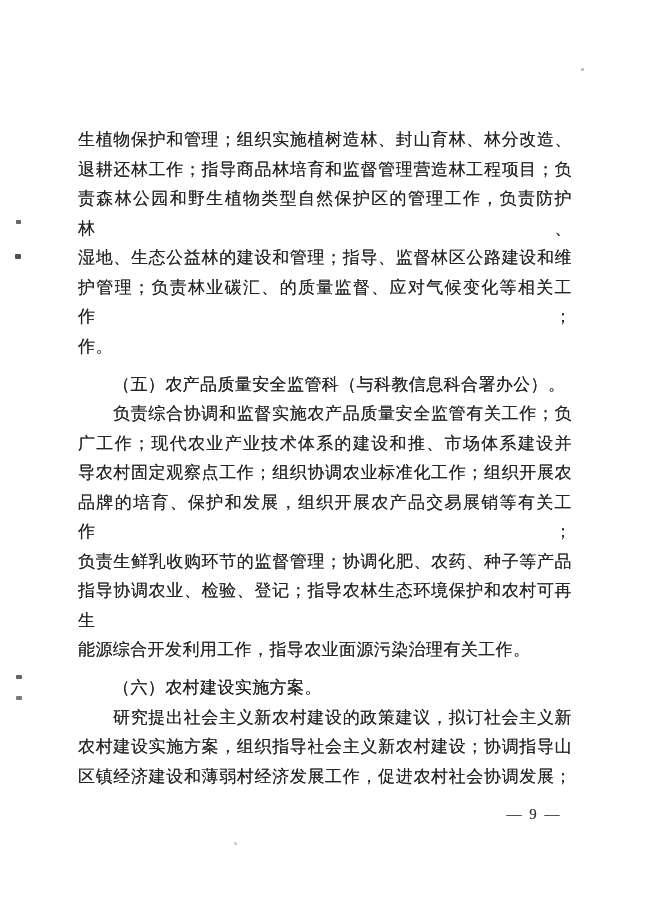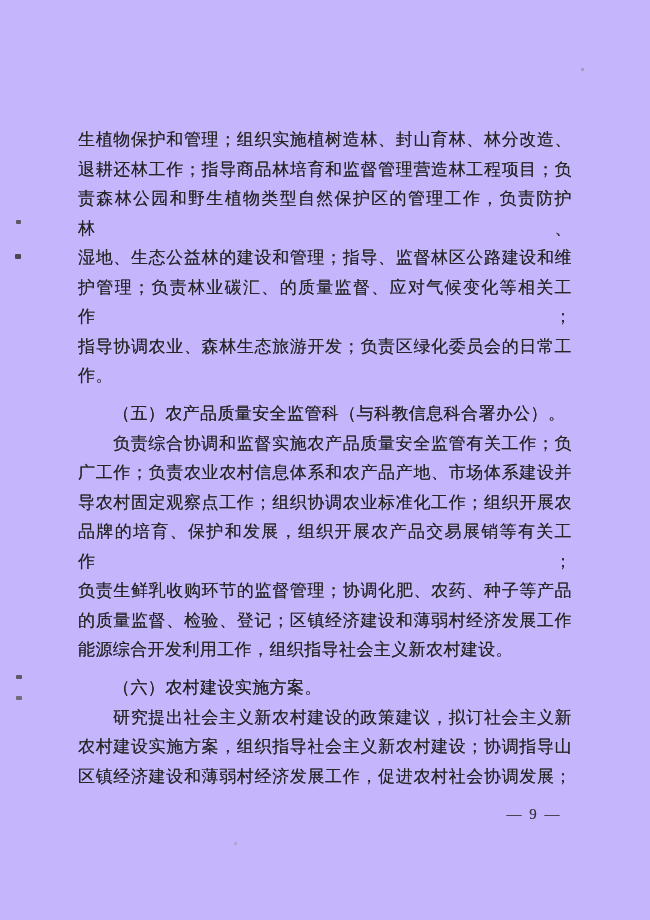--- a/index.html
+++ b/index.html
@@ -5,21 +5,21 @@
   html, body {
     margin: 0;
     padding: 0;
     background: #e8e8e6;
   }
   .page {
     position: relative;
     width: 650px;
     height: 920px;
     margin: 0 auto;
-    background: #c4b5fd;
+    background: #ffffff;
     overflow: hidden;
     font-family: "Liberation Serif", "DejaVu Serif", serif;
     color: #262626;
   }
   .content {
     position: absolute;
     left: 78px;
     top: 125px;
     width: 494px;
   }
@@ -75,34 +75,33 @@
 <div class="page">
 
   <div class="content">
 
     <div>
       <div class="line">生植物保护和管理；组织实施植树造林、封山育林、林分改造、</div>
       <div class="line">退耕还林工作；指导商品林培育和监督管理营造林工程项目；负</div>
       <div class="line">责森林公园和野生植物类型自然保护区的管理工作，负责防护林、</div>
       <div class="line">湿地、生态公益林的建设和管理；指导、监督林区公路建设和维</div>
       <div class="line">护管理；负责林业碳汇、的质量监督、应对气候变化等相关工作；</div>
-      <div class="line">指导协调农业、森林生态旅游开发；负责区绿化委员会的日常工</div>
       <div class="line nojust">作。</div>
     </div>
 
     <div class="line heading">（五）农产品质量安全监管科（与科教信息科合署办公）。</div>
 
     <div>
       <div class="line indent">负责综合协调和监督实施农产品质量安全监管有关工作；负</div>
-      <div class="line">广工作；负责农业农村信息体系和农产品产地、市场体系建设并</div>
+      <div class="line">广工作；现代农业产业技术体系的建设和推、市场体系建设并</div>
       <div class="line">导农村固定观察点工作；组织协调农业标准化工作；组织开展农</div>
       <div class="line">品牌的培育、保护和发展，组织开展农产品交易展销等有关工作；</div>
       <div class="line">负责生鲜乳收购环节的监督管理；协调化肥、农药、种子等产品</div>
-      <div class="line">的质量监督、检验、登记；区镇经济建设和薄弱村经济发展工作</div>
-      <div class="line nojust">能源综合开发利用工作，组织指导社会主义新农村建设。</div>
+      <div class="line">指导协调农业、检验、登记；指导农林生态环境保护和农村可再生</div>
+      <div class="line nojust">能源综合开发利用工作，指导农业面源污染治理有关工作。</div>
     </div>
 
     <div class="line heading">（六）农村建设实施方案。</div>
 
     <div>
       <div class="line indent">研究提出社会主义新农村建设的政策建议，拟订社会主义新</div>
       <div class="line">农村建设实施方案，组织指导社会主义新农村建设；协调指导山</div>
       <div class="line">区镇经济建设和薄弱村经济发展工作，促进农村社会协调发展；</div>
     </div>
 

